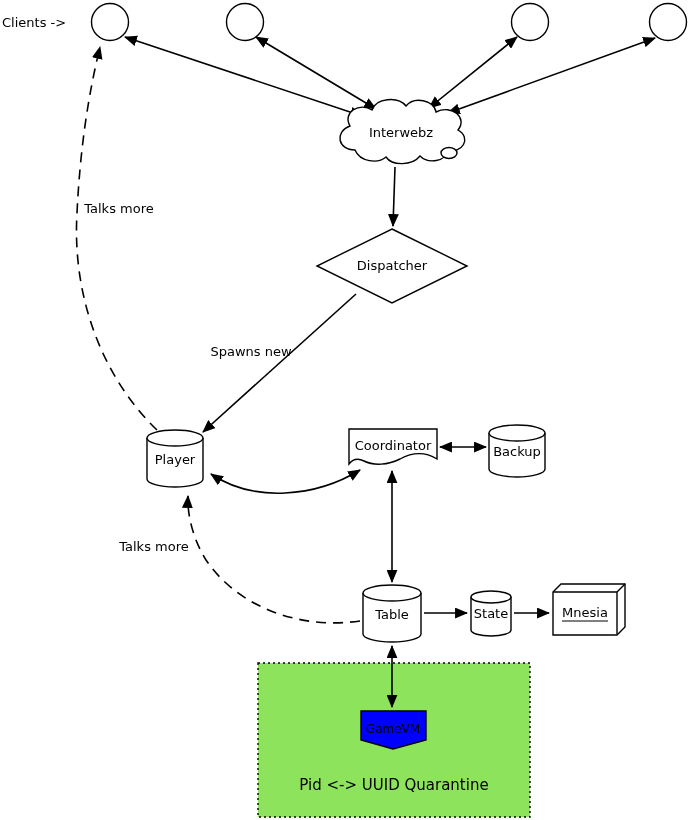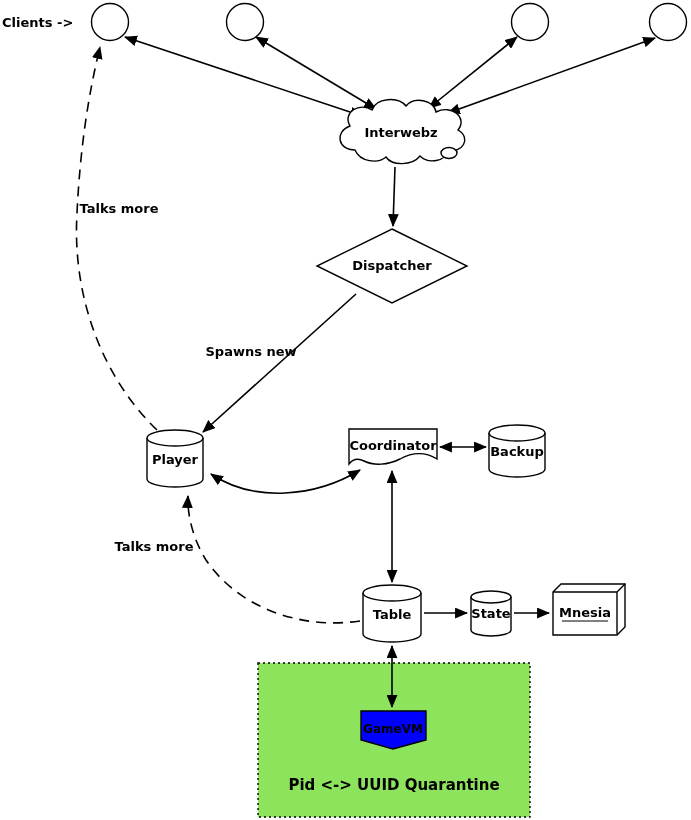--- a/index.html
+++ b/index.html
@@ -1,16 +1,16 @@
 <!DOCTYPE html>
 <html><head>
 <meta charset="utf-8">
 <style>
   html, body { margin: 0; padding: 0; background: #ffffff; }
-  .canvas { width: 691px; height: 820px; position: relative; font-family: "DejaVu Sans", sans-serif; font-weight: bold; }
+  .canvas { width: 691px; height: 820px; position: relative; font-family: "DejaVu Sans", sans-serif; }
   svg { display: block; }
   svg text { font-family: "DejaVu Sans", sans-serif; font-size: 13px; fill: #000000; }
   svg text.small { font-size: 12px; }
   svg text.big { font-size: 15px; }
   .node { stroke: #000000; stroke-width: 1.4; fill: #ffffff; }
   .edge { stroke: #000000; stroke-width: 1.6; fill: none; }
   .dashed { stroke-dasharray: 10 7; }
 </style>
 </head>
 <body>

